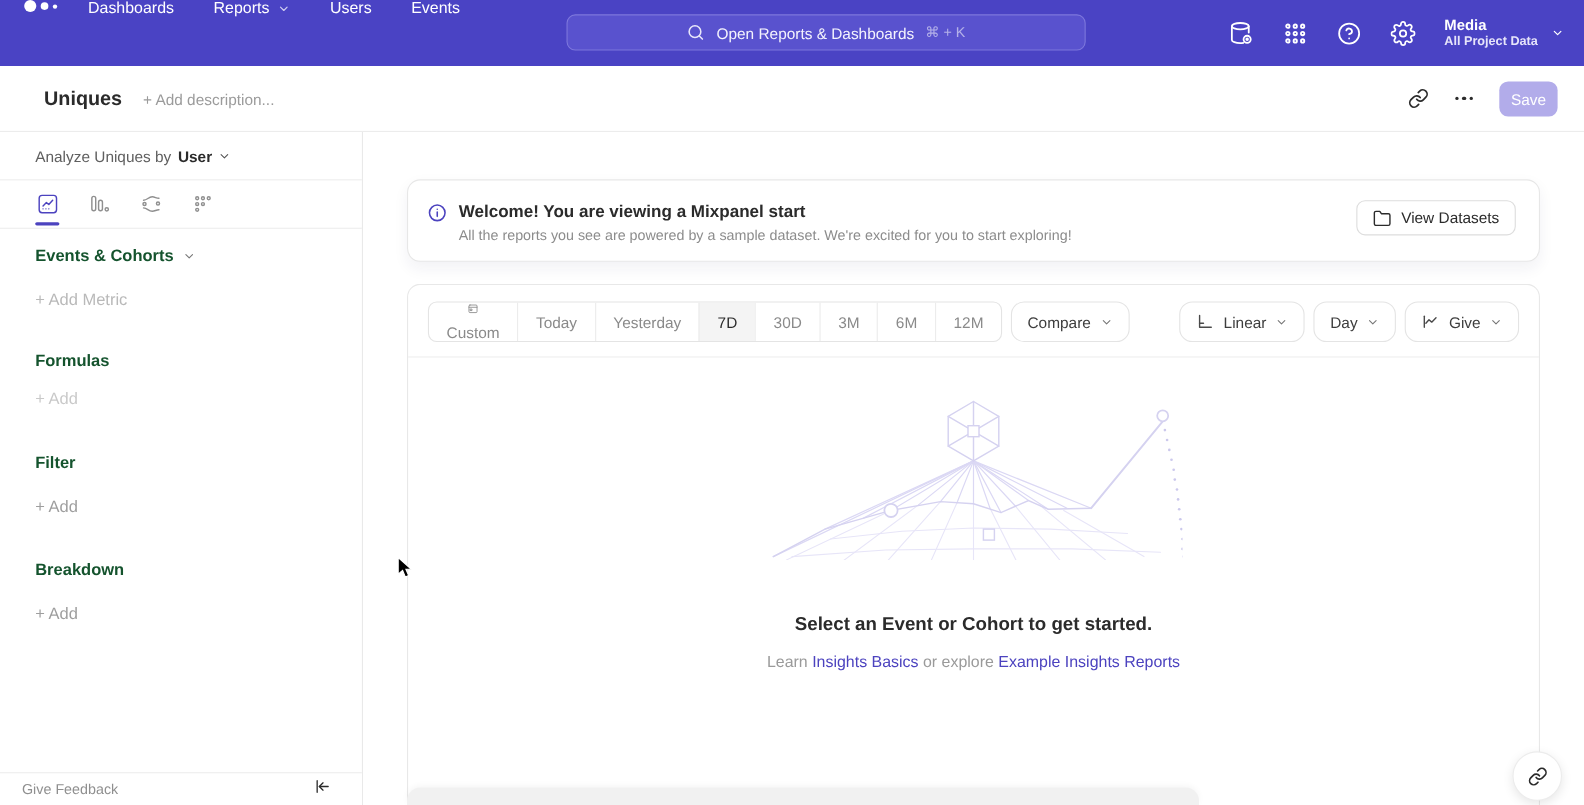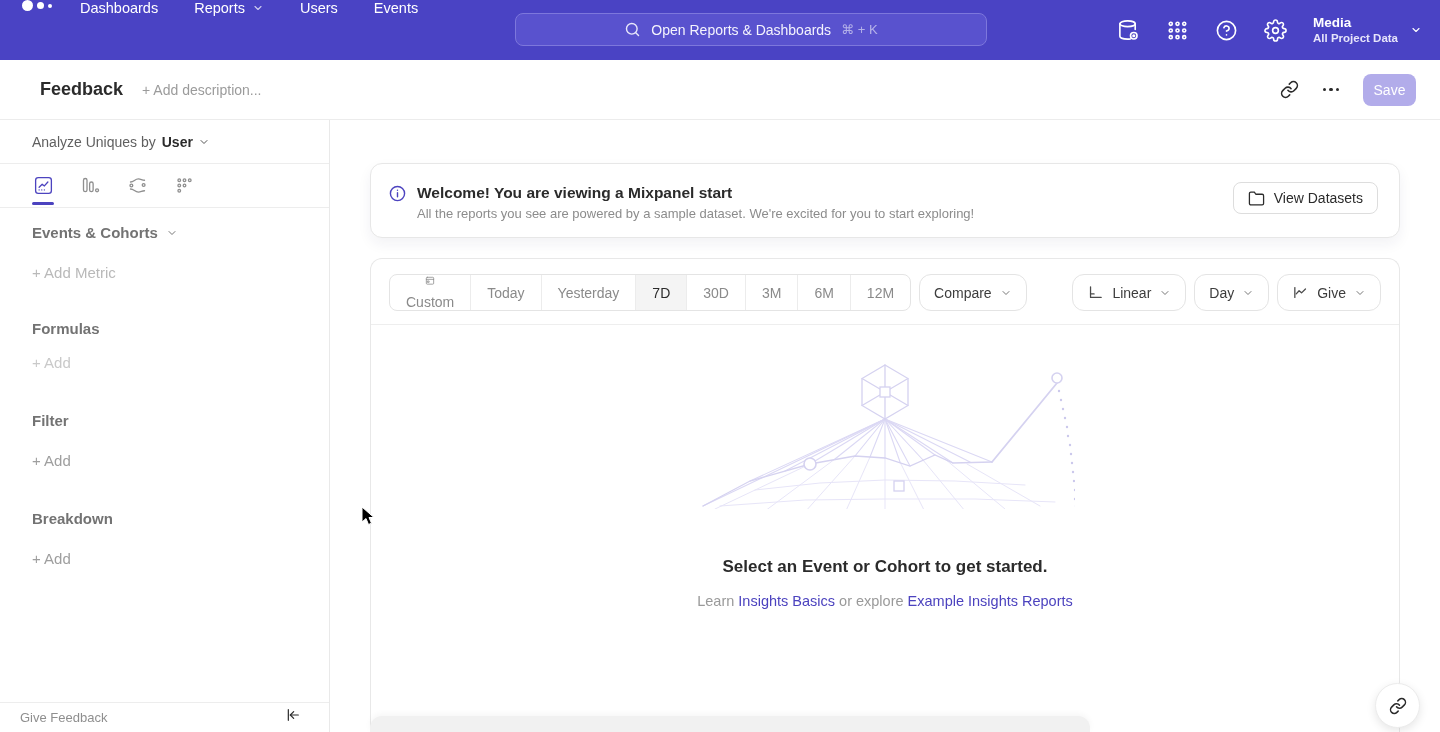--- a/index.html
+++ b/index.html
@@ -62,21 +62,21 @@
     border-bottom:1px solid #EDEDED; }
   .tab { position:relative; width:22px; height:38px; display:flex; align-items:center;
     justify-content:center; cursor:pointer; }
   .tab svg { width:21px; height:21px; fill:none; stroke:#8f8f8f; stroke-width:1.5;
     stroke-linecap:round; stroke-linejoin:round; }
   .tab.active svg { stroke:#4C43BF; }
   .tab.active::after { content:""; position:absolute; left:0; bottom:0; width:22px;
     height:3px; border-radius:2px; background:#4C43BF; }
   .side-pad { padding-left:32px; }
   .sec-head { display:flex; align-items:center; gap:8px; font-size:15px; font-weight:700;
-    color:#737373; cursor:pointer; }
+    color:#14532d; cursor:pointer; }
   .add-link { display:flex; align-items:center; font-size:15px; cursor:pointer; }
   .muted1 { color:#b9b9b9; }
   .muted2 { color:#c9c9c9; }
   .muted3 { color:#9e9e9e; }
   .sidebar-footer { position:absolute; left:0; bottom:0; width:329px; height:30px;
     border-top:1px solid #EDEDED; display:flex; align-items:center; background:#fff; }
   .feedback { margin-left:20px; font-size:13px; color:#8f8f8f; cursor:pointer; }
   .collapse { position:absolute; right:28px; top:4px; width:16px; height:16px;
     stroke:#2b2b2b; stroke-width:1.8; fill:none; stroke-linecap:round;
     stroke-linejoin:round; cursor:pointer; }
@@ -200,21 +200,21 @@
           <div class="pscope">All Project Data</div>
         </div>
         <svg class="chev" viewBox="0 0 24 24" style="stroke:#fff">
             <polyline points="6 9 12 15 18 9"></polyline>
           </svg>
       </div>
     </div>
   </header>
 
   <div class="report-bar">
-    <span class="report-title">Feedback</span>
+    <span class="report-title">Uniques</span>
     <span class="report-desc">+ Add description...</span>
     <div class="rb-right">
       <svg class="rb-icon" viewBox="0 0 24 24">
         <path d="M10 13a5 5 0 0 0 7.54.54l3-3a5 5 0 0 0-7.07-7.07l-1.72 1.71"></path>
         <path d="M14 11a5 5 0 0 0-7.54-.54l-3 3a5 5 0 0 0 7.07 7.07l1.71-1.71"></path>
       </svg>
       <div class="dots3">
         <i></i>
           <i></i>
           <i></i>

